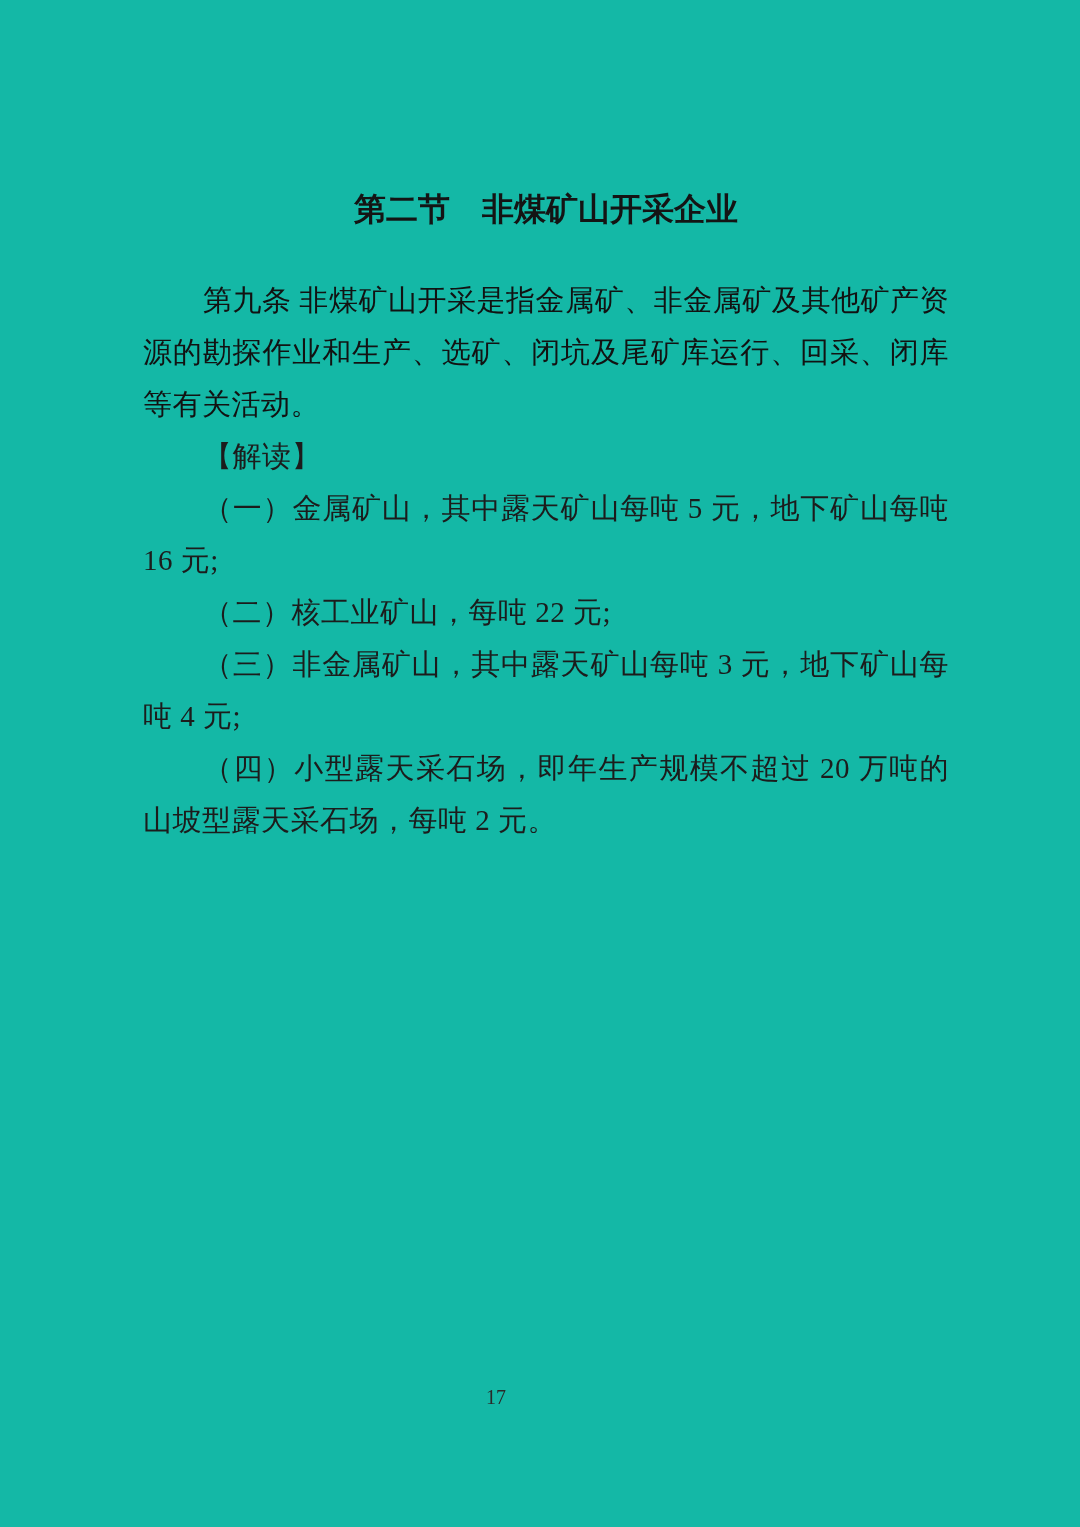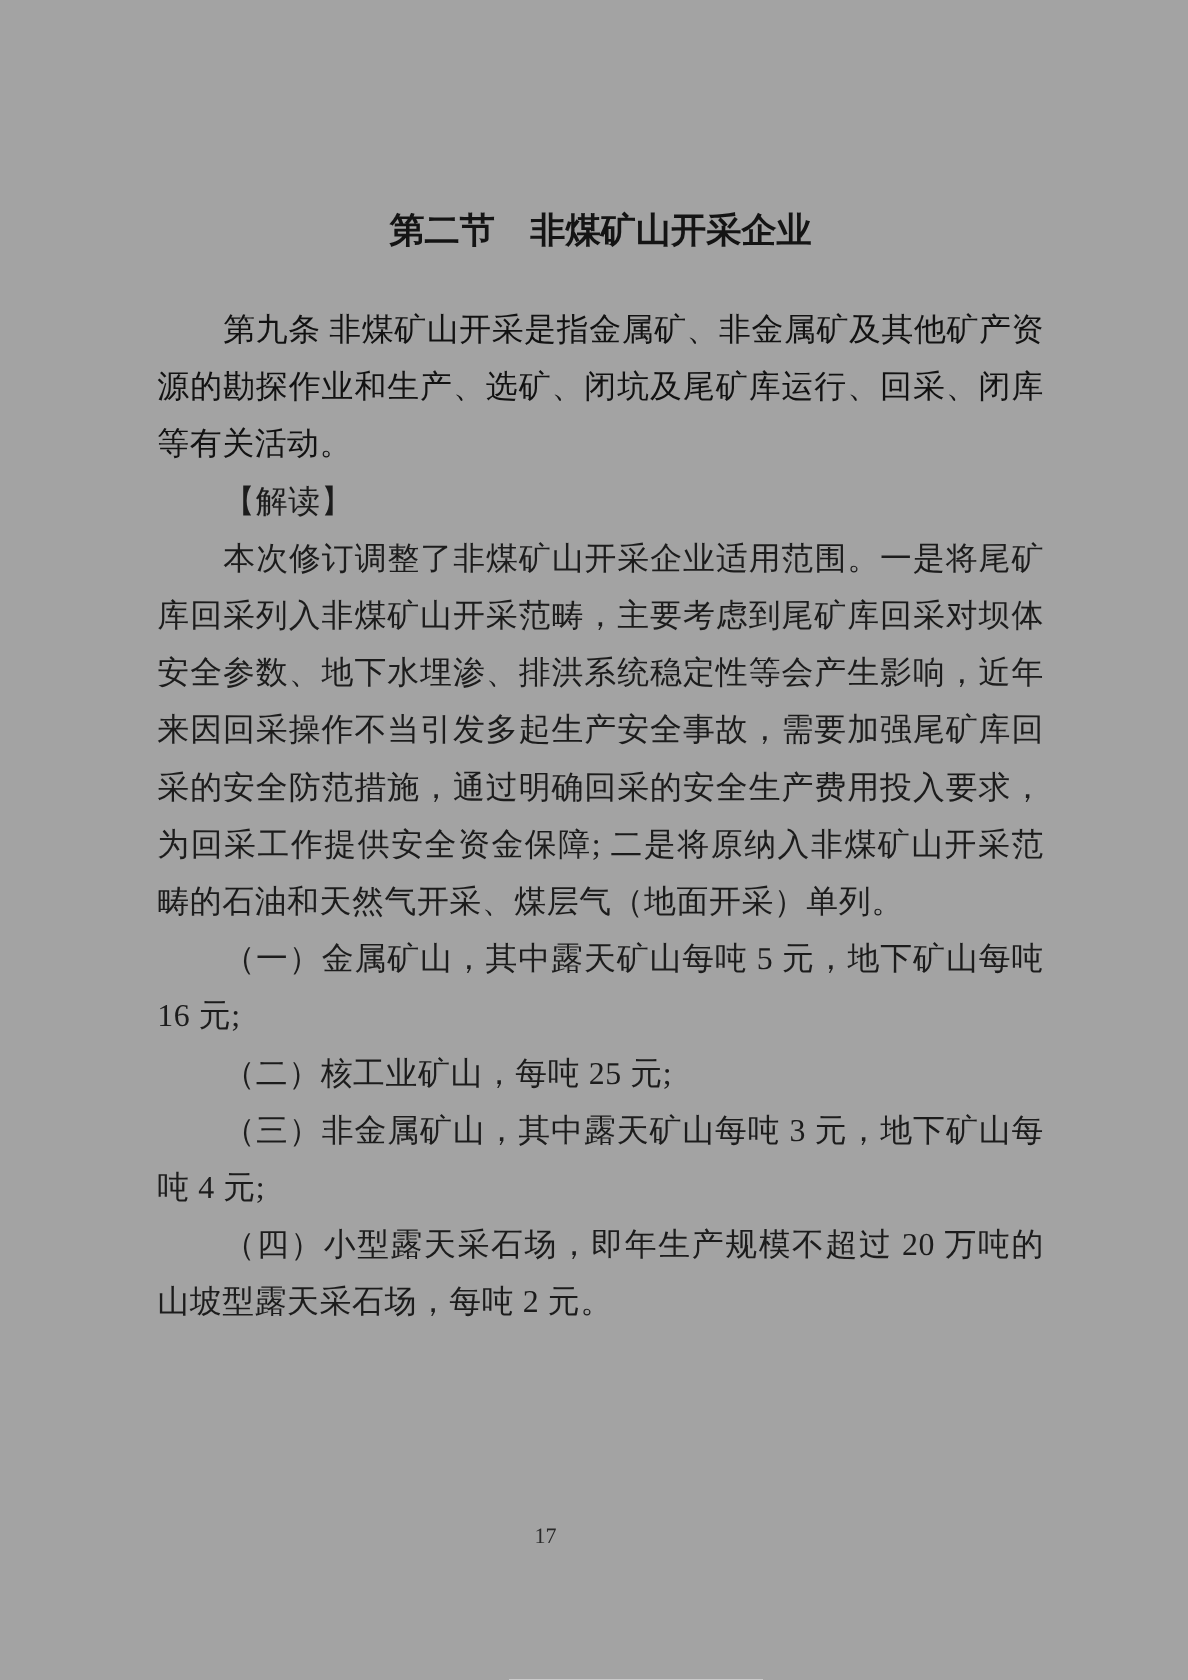--- a/index.html
+++ b/index.html
@@ -4,21 +4,21 @@
 <style>
   html, body {
     margin: 0;
     padding: 0;
     background: #ffffff;
   }
   .page {
     position: relative;
     width: 1080px;
     height: 1527px;
-    background: #a3a3a3;
+    background: #14b8a6;
     color: #1a1a1a;
     font-family: "Liberation Serif", "DejaVu Serif", serif;
     overflow: hidden;
   }
   .content {
     position: absolute;
     left: 143px;
     top: 186px;
     width: 806px;
   }
@@ -61,26 +61,25 @@
 
 <div class="page">
   <div class="content">
     <h1 class="section-title">第二节　非煤矿山开采企业</h1>
 
     <p class="para article">第九条 非煤矿山开采是指金属矿、非金属矿及其他矿产资源的勘探作业和生产、选矿、闭坑及尾矿库运行、回采、闭库等有关活动。</p>
 
     <p class="para">【解读】</p>
 
 
-    <p class="para">本次修订调整了非煤矿山开采企业适用范围。一是将尾矿库回采列入非煤矿山开采范畴，主要考虑到尾矿库回采对坝体安全参数、地下水埋渗、排洪系统稳定性等会产生影响，近年来因回采操作不当引发多起生产安全事故，需要加强尾矿库回采的安全防范措施，通过明确回采的安全生产费用投入要求，为回采工作提供安全资金保障; 二是将原纳入非煤矿山开采范畴的石油和天然气开采、煤层气（地面开采）单列。</p>
 
 
     <p class="para">（一）金属矿山，其中露天矿山每吨 5 元，地下矿山每吨 16 元;</p>
 
-    <p class="para">（二）核工业矿山，每吨 25 元;</p>
+    <p class="para">（二）核工业矿山，每吨 22 元;</p>
 
     <p class="para">（三）非金属矿山，其中露天矿山每吨 3 元，地下矿山每吨 4 元;</p>
 
     <p class="para">（四）小型露天采石场，即年生产规模不超过 20 万吨的山坡型露天采石场，每吨 2 元。</p>
   </div>
 
   <div class="page-number">17</div>
 </div>
 
 </body></html>

